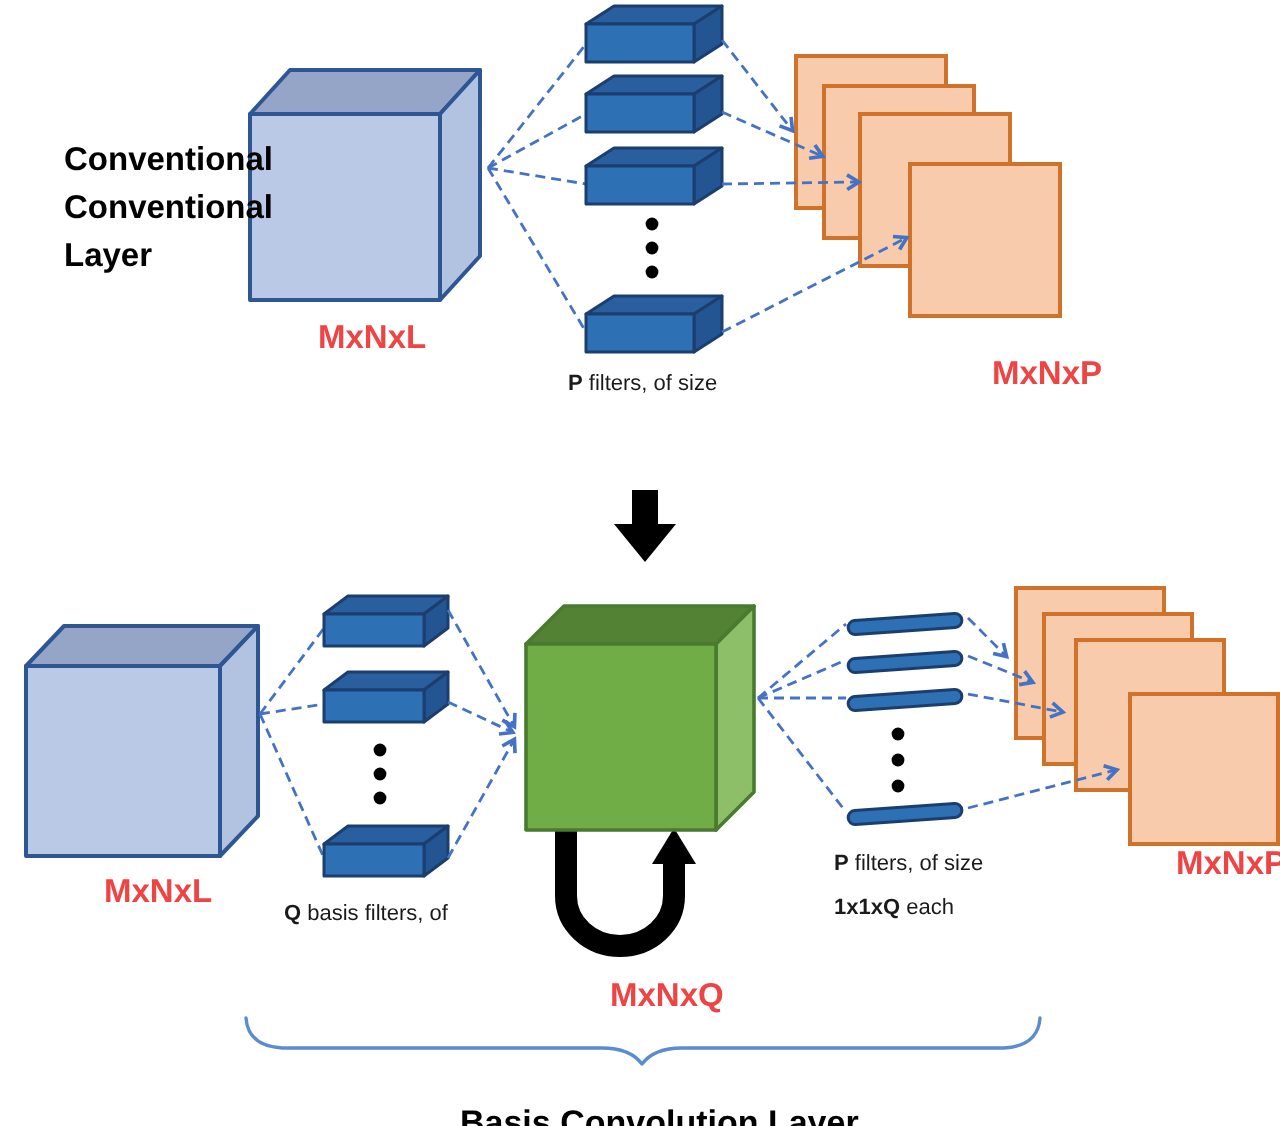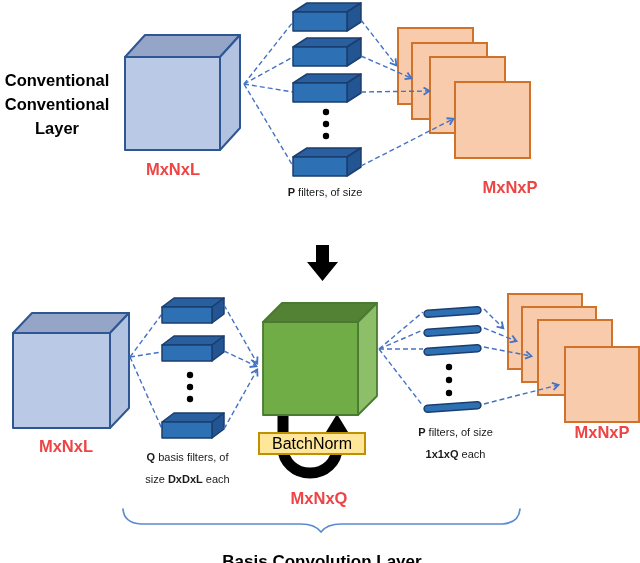--- a/index.html
+++ b/index.html
@@ -1,19 +1,19 @@
 <!DOCTYPE html>
 <html style="--cube-front: #b9c9e6; --cube-top: #94a5c7; --cube-right: #b2c3e2; --cube-border: #2e5693; --filter-front: #2e70b4; --filter-top: #295f9f; --filter-right: #245593; --filter-border: #1b3e6e; --green-front: #70ad47; --green-top: #548235; --green-right: #8cbf67; --green-border: #4a7a30; --orange-fill: #f8cbad; --orange-border: #d0722a; --bn-fill: #ffe699; --bn-border: #bf9000; --dash: #4472c4; --brace: #5b8bd0; --black: #000000;"><head>
 <meta charset="utf-8">
 <style>
   html,body{margin:0;padding:0;background:#fff;}
   #canvas{position:relative;width:640px;height:563px;background:#fff;overflow:hidden;
           font-family:"Liberation Sans",sans-serif;color:#111;}
   #shapes{position:absolute;left:0;top:0;width:640px;height:563px;}
-  .lbl{position:absolute;text-align:center;}
+  .lbl{position:absolute;text-align:left;margin-left:32px;}
   .bold{font-weight:700;}
   .cap{font-size:11px;line-height:22px;color:#1a1a1a;}
   .big{font-size:16.5px;font-weight:700;color:#ef4444;}
   .head{font-size:16.5px;font-weight:700;line-height:24px;color:#000;}
   
   .c-front{fill:var(--cube-front);stroke:var(--cube-border);stroke-width:2;stroke-linejoin:round}
   .c-top{fill:var(--cube-top);stroke:var(--cube-border);stroke-width:2;stroke-linejoin:round}
   .c-right{fill:var(--cube-right);stroke:var(--cube-border);stroke-width:2;stroke-linejoin:round}
   .f-front{fill:var(--filter-front);stroke:var(--filter-border);stroke-width:1.5;stroke-linejoin:round}
   .f-top{fill:var(--filter-top);stroke:var(--filter-border);stroke-width:1.5;stroke-linejoin:round}
@@ -191,26 +191,22 @@
   <div class="lbl cap" style="left:252px;top:181px;width:146px;">
     <div><span class="bold">P</span><span> filters, of size</span></div>
   </div>
 
   <div class="lbl big" style="left:464px;top:178px;width:92px;">MxNxP</div>
 
   <div class="lbl big" style="left:20px;top:437px;width:92px;">MxNxL</div>
 
   <div class="lbl cap" style="left:110px;top:446px;width:155px;">
     <div><span class="bold">Q</span><span> basis filters, of</span></div>
-    <div><span>size </span><span class="bold">DxDxL</span><span> each</span></div>
-  </div>
-
-  <div id="batchnorm-box">
-    <span>BatchNorm</span>
-  </div>
+  </div>
+
 
   <div class="lbl big" style="left:273px;top:489px;width:92px;">MxNxQ</div>
 
   <div class="lbl cap" style="left:385px;top:421px;width:141px;">
     <div><span class="bold">P</span><span> filters, of size</span></div>
     <div><span class="bold">1x1xQ</span><span> each</span></div>
   </div>
 
   <div class="lbl big" style="left:556px;top:423px;width:92px;">MxNxP</div>
 

